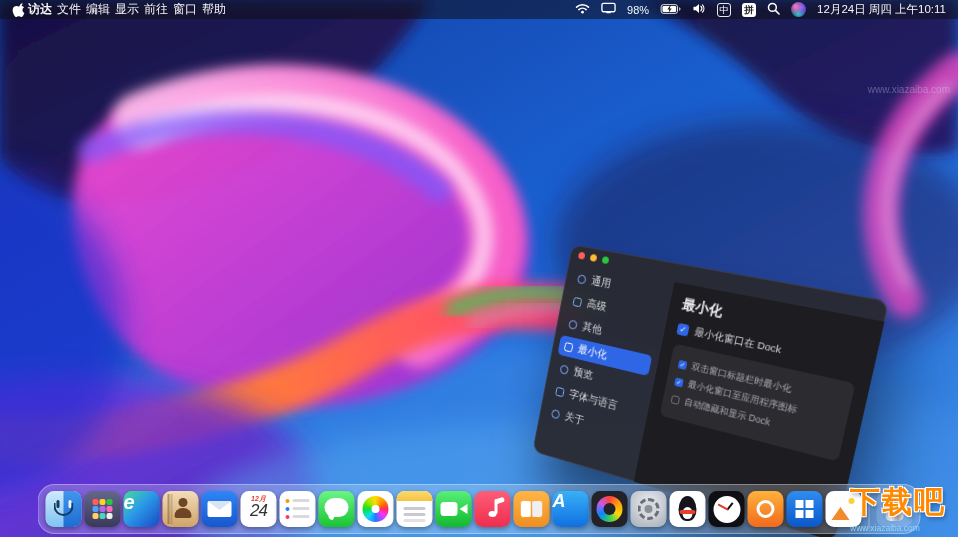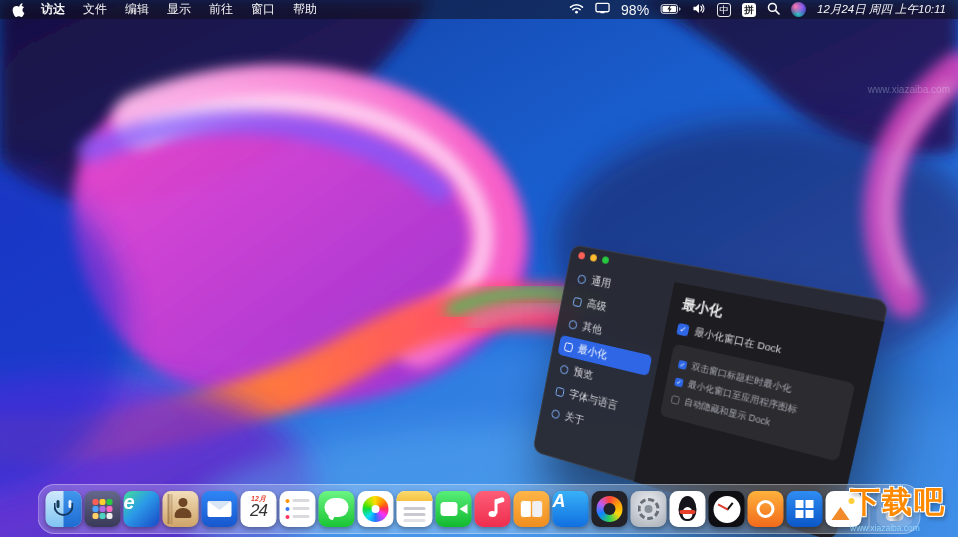--- a/index.html
+++ b/index.html
@@ -5,35 +5,35 @@
   * { margin:0; padding:0; box-sizing:border-box; }
   html,body { width:958px; height:537px; overflow:hidden; background:#000; }
   body { font-family:"Liberation Sans", sans-serif; position:relative; }
   .desktop { position:absolute; inset:0; width:958px; height:537px; overflow:hidden; }
   .wallpaper { position:absolute; inset:0; width:100%; height:100%; display:block; }
 
   
   .menubar { position:absolute; top:0; left:0; right:0; height:19px; z-index:40;
     background:rgba(14,14,26,.55); display:flex; align-items:center; justify-content:space-between;
     padding:0 12px; color:rgba(255,255,255,.96); font-size:12px; }
-  .mb-left { display:flex; align-items:center; gap:18px; }
+  .mb-left { display:flex; align-items:center; gap:5px; }
   .mb-left .mi { cursor:default; white-space:nowrap; }
   .mb-left .mi.app { font-weight:bold; }
   .apple { display:flex; align-items:center; margin-right:-2px; }
   .mb-right { display:flex; align-items:center; gap:11px; }
   .badge { width:14px; height:14px; border-radius:3px; display:flex; align-items:center; justify-content:center;
     font-size:9.5px; line-height:1; }
   .badge.outline { border:1.2px solid rgba(255,255,255,.9); color:#fff; }
   .badge.solid { background:#fff; color:#1b1b1f; font-weight:bold; }
   .siri-orb { width:15px; height:15px; border-radius:50%;
     background:radial-gradient(circle at 30% 30%, #ff7ab8, rgba(255,122,184,0) 55%),
                radial-gradient(circle at 72% 35%, #8a5cff, rgba(138,92,255,0) 62%),
                radial-gradient(circle at 50% 78%, #2bd4c0, rgba(43,212,192,0) 62%), #24307e; }
-  .mb-time { font-size:11.5px; white-space:nowrap;font-style:italic; }
-  .pct { font-size:14px; }
+  .mb-time { font-size:11.5px; white-space:nowrap; }
+  .pct { font-size:11px; }
 
   
   .window { position:absolute; left:552px; top:246px; width:302px; height:214px; z-index:15;
     transform:perspective(820px) rotateY(-24deg) rotate(12deg); transform-origin:6% 45%;
     background:rgba(40,40,47,.95); border-radius:10px; overflow:hidden;
     box-shadow:16px 38px 55px rgba(5,8,30,.55), 0 0 0 1px rgba(255,255,255,.08) inset;
     display:flex; flex-direction:column; }
   .titlebar { height:18px; display:flex; align-items:center; gap:6px; padding:0 9px; flex:none; }
   .dot { width:7px; height:7px; border-radius:50%; }
   .dot.r { background:#ff5f57; } .dot.y { background:#febc2e; } .dot.g { background:#28c840; }

